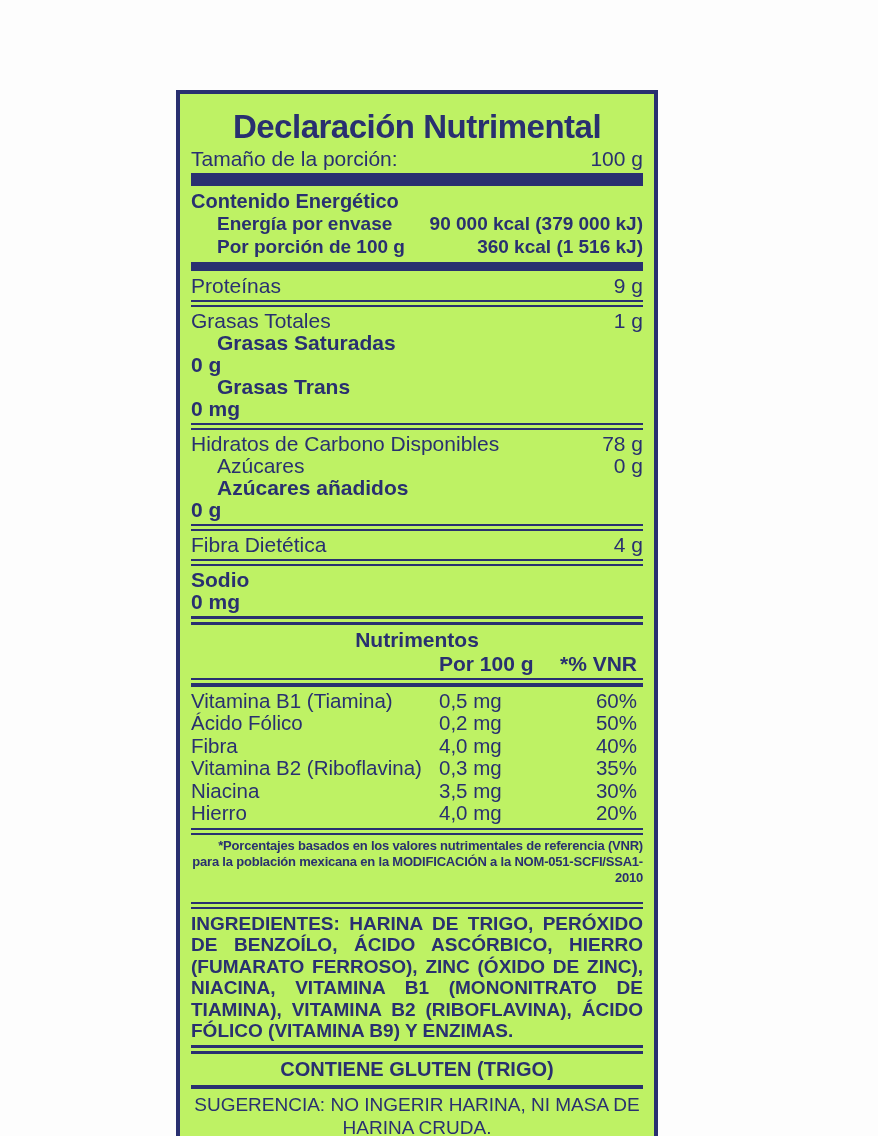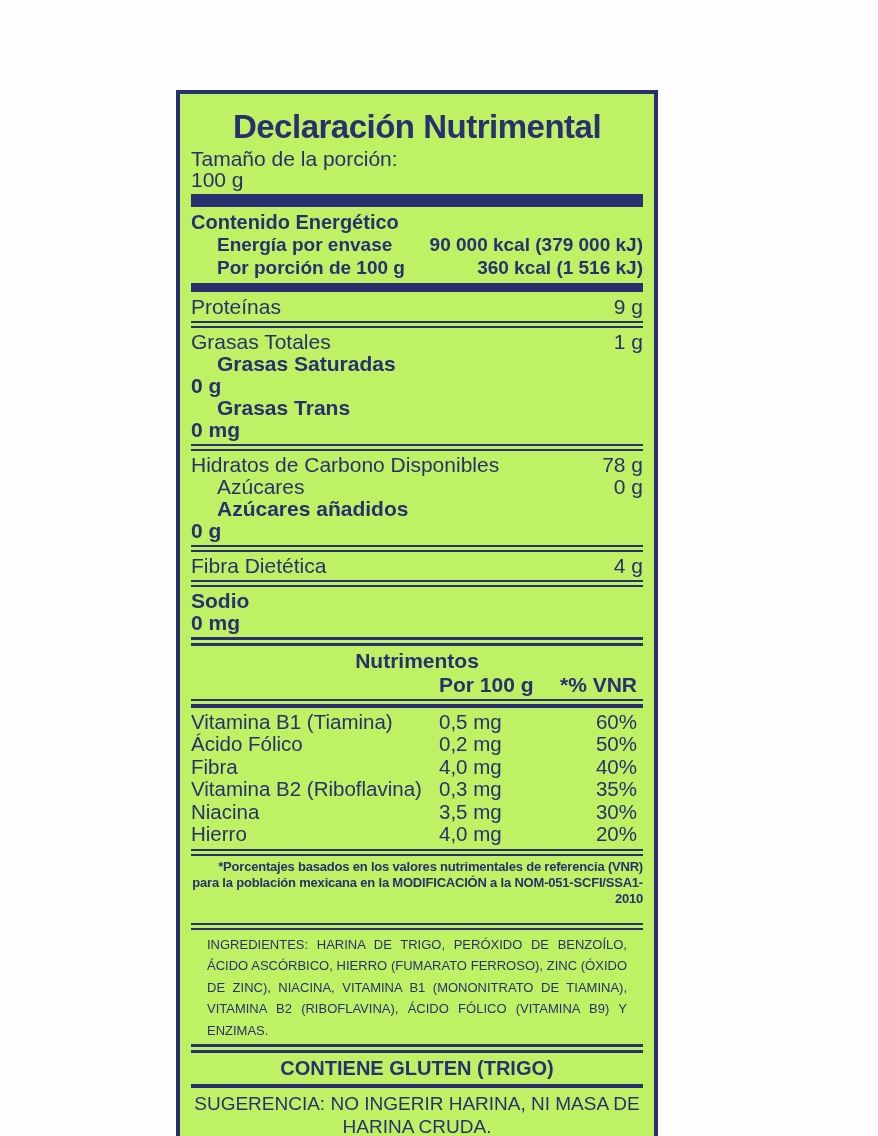--- a/index.html
+++ b/index.html
@@ -12,21 +12,21 @@
   }
   .label {
     position:absolute; left:176px; top:90px; width:482px;
     box-sizing:border-box; border:4px solid var(--navy);
     background:#bef264; padding:14px 11px 12px;
   }
   .title {
     font-size:33px; font-weight:bold; text-align:center;
     letter-spacing:-0.5px; line-height:1.08; margin:1px 0 3px;
   }
-  .row { display:flex; justify-content:space-between; font-size:21px; line-height:21px;flex-direction:column; }
+  .row { display:flex; justify-content:space-between; font-size:21px; line-height:21px; }
   .nrow { display:flex; justify-content:space-between; font-size:21px; line-height:22px; }
   .b { font-weight:bold;flex-direction:column; }
   .ind { padding-left:26px; }
   .val { white-space:nowrap; }
 
   .bar12 { height:13px; background:var(--navy); margin:4px 0; }
   .bar9  { height:9px;  background:var(--navy); margin:4px 0; }
   .dbl      { height:3px; border-top:3px solid var(--navy); border-bottom:3px solid var(--navy); margin:3px 0; }
   .dbl-thin { height:3px; border-top:2px solid var(--navy); border-bottom:2px solid var(--navy); margin:3px 0; }
   .dbl-tb   { height:3px; border-top:2px solid var(--navy); border-bottom:4px solid var(--navy); margin:3px 0; }
@@ -41,22 +41,22 @@
   .vrow       { display:flex; font-size:20.5px; line-height:22.5px; }
   .c-name { flex:1; }
   .c-amt  { width:112px; }
   .c-vnr  { width:86px; text-align:right; padding-right:6px; }
 
   .footnote {
     font-size:13px; font-weight:bold; text-align:right;
     line-height:16px; margin:3px 0 16px; letter-spacing:-0.2px;
   }
   .ingredients {
-    font-size:13px; line-height:21.5px; text-align:justify;
-    margin:4px 16px 3px; font-weight:400;
+    font-size:19px; line-height:21.5px; text-align:justify;
+    margin:4px 0 3px; font-weight:700;
   }
   .allergen   { text-align:center; font-weight:bold; font-size:20px; line-height:25px; }
   .suggestion { text-align:center; font-size:19px; line-height:23px; padding-top:1px; }
 </style>
 </head>
 <body>
 
 <div class="label">
 
   <div class="title">Declaración Nutrimental</div>

